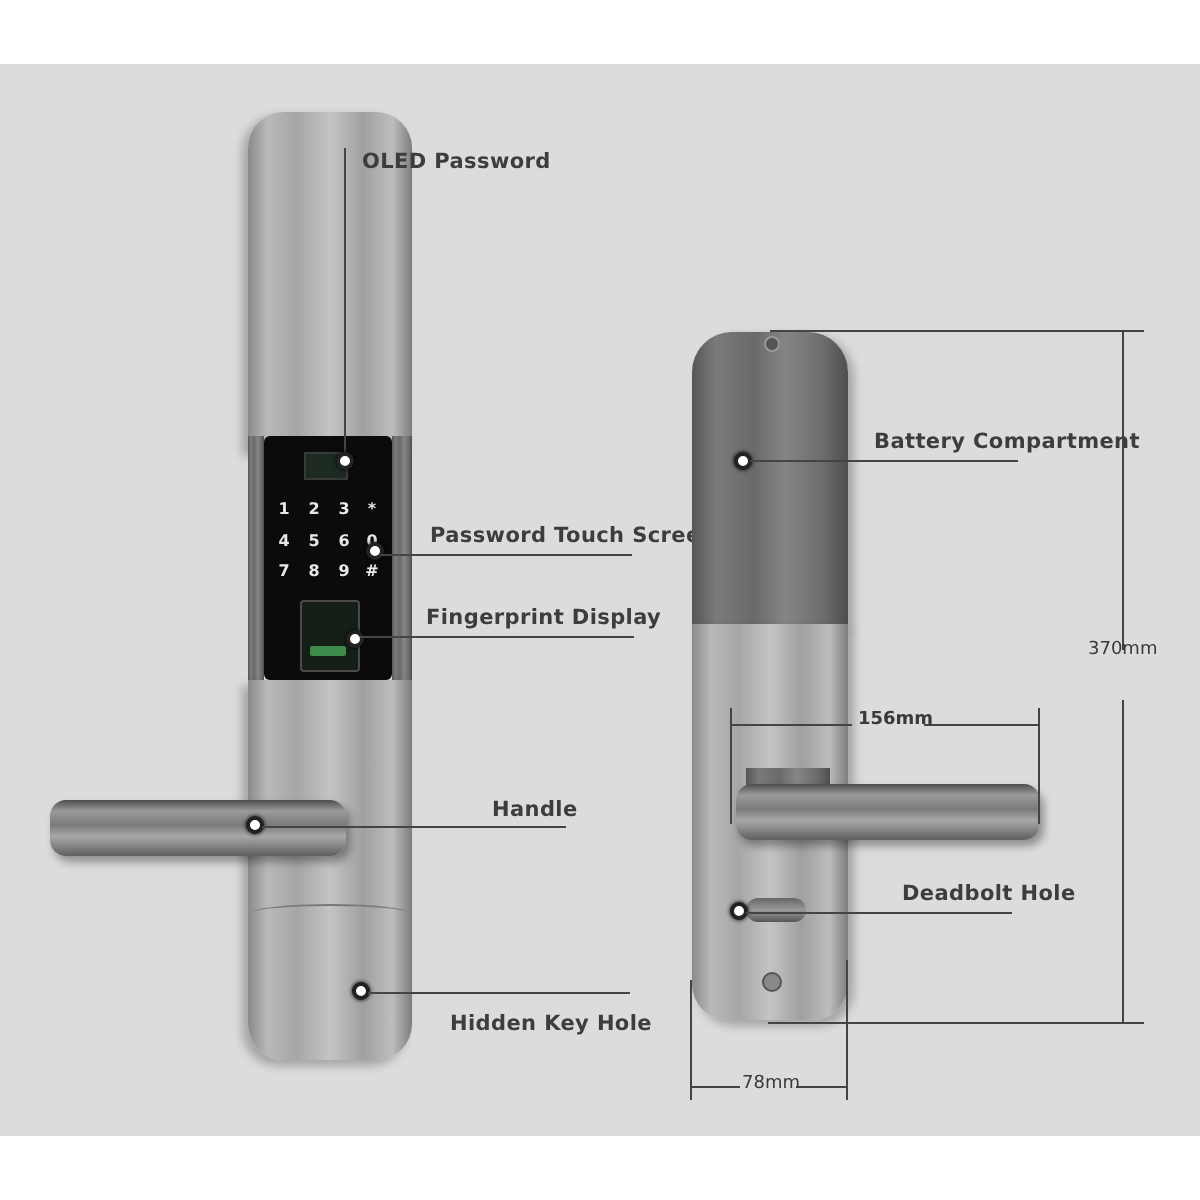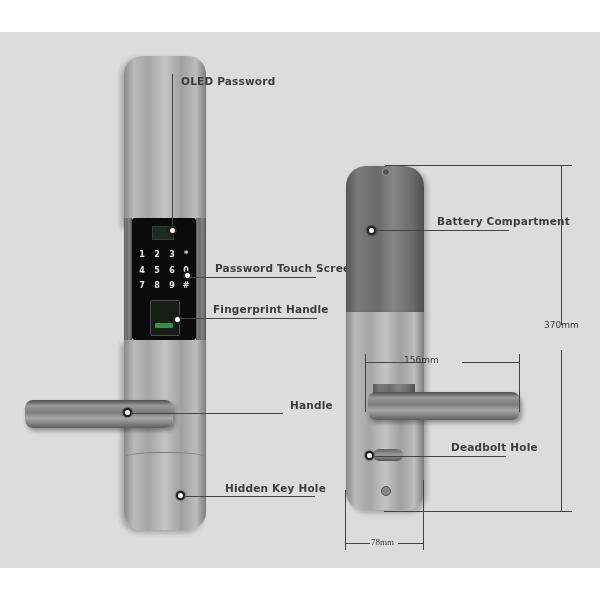--- a/index.html
+++ b/index.html
@@ -59,29 +59,29 @@
 <div class="line" style="left:172px;top:74px;width:1px;height:156px;"></div>
 <div class="dot" style="left:168px;top:226px;"></div>
 <div class="label" style="left:181px;top:75px;">OLED Password</div>
 
 <div class="dot" style="left:183px;top:271px;"></div>
 <div class="line" style="left:190px;top:277px;width:126px;height:1px;"></div>
 <div class="label" style="left:215px;top:262px;">Password Touch Screen</div>
 
 <div class="dot" style="left:173px;top:315px;"></div>
 <div class="line" style="left:180px;top:318px;width:137px;height:1px;"></div>
-<div class="label" style="left:213px;top:303px;">Fingerprint Handle</div>
+<div class="label" style="left:213px;top:303px;">Fingerprint Display</div>
 
 <div class="dot" style="left:123px;top:408px;"></div>
 <div class="line" style="left:131px;top:413px;width:152px;height:1px;"></div>
-<div class="label" style="left:246px;top:399px;margin-left:44px;">Handle</div>
+<div class="label" style="left:246px;top:399px;">Handle</div>
 
 <div class="dot" style="left:176px;top:491px;"></div>
 <div class="line" style="left:184px;top:496px;width:131px;height:1px;"></div>
-<div class="label" style="left:225px;top:482px;text-align:right;">Hidden Key Hole</div>
+<div class="label" style="left:225px;top:506px;text-align:right;">Hidden Key Hole</div>
 
 <div>
   <div class="abs metal-dark" style="left:346px;top:166px;width:78px;height:148px;border-radius:20px 20px 0 0;box-shadow:3px 2px 5px rgba(0,0,0,0.25);"></div>
   <div class="abs metal" style="left:346px;top:312px;width:78px;height:198px;border-radius:0 0 18px 18px;box-shadow:3px 3px 5px rgba(0,0,0,0.25);"></div>
   <div class="abs" style="left:382px;top:168px;width:6px;height:6px;border-radius:50%;background:#555;border:1px solid #999;"></div>
   <div class="abs metal-dark" style="left:373px;top:384px;width:42px;height:10px;"></div>
   <div class="abs handle" style="left:368px;top:392px;width:152px;height:28px;"></div>
   <div class="abs" style="left:373px;top:449px;width:30px;height:12px;border-radius:6px;background:linear-gradient(180deg,#666,#9a9a9a,#555);"></div>
   <div class="abs" style="left:381px;top:486px;width:8px;height:8px;border-radius:50%;background:#888;border:1px solid #555;"></div>
 </div>
@@ -97,19 +97,19 @@
 <div class="line" style="left:385px;top:165px;width:187px;height:1px;"></div>
 <div class="line" style="left:561px;top:165px;width:1px;height:160px;"></div>
 <div class="line" style="left:561px;top:350px;width:1px;height:162px;"></div>
 <div class="line" style="left:384px;top:511px;width:188px;height:1px;"></div>
 <div class="dim" style="left:544px;top:320px;">370mm</div>
 
 <div class="line" style="left:365px;top:354px;width:1px;height:58px;"></div>
 <div class="line" style="left:519px;top:354px;width:1px;height:58px;"></div>
 <div class="line" style="left:366px;top:362px;width:60px;height:1px;"></div>
 <div class="line" style="left:462px;top:362px;width:57px;height:1px;"></div>
-<div class="dim" style="left:404px;top:355px;">156mm</div>
+<div class="dim" style="left:429px;top:355px;font-weight:bold;">156mm</div>
 
 <div class="line" style="left:345px;top:490px;width:1px;height:60px;"></div>
 <div class="line" style="left:423px;top:480px;width:1px;height:70px;"></div>
 <div class="line" style="left:346px;top:543px;width:24px;height:1px;"></div>
 <div class="line" style="left:398px;top:543px;width:25px;height:1px;"></div>
-<div class="dim" style="left:371px;top:537px;font-family:Liberation Serif, serif;">78mm</div>
+<div class="dim" style="left:371px;top:537px;">78mm</div>
 
 </body></html>

